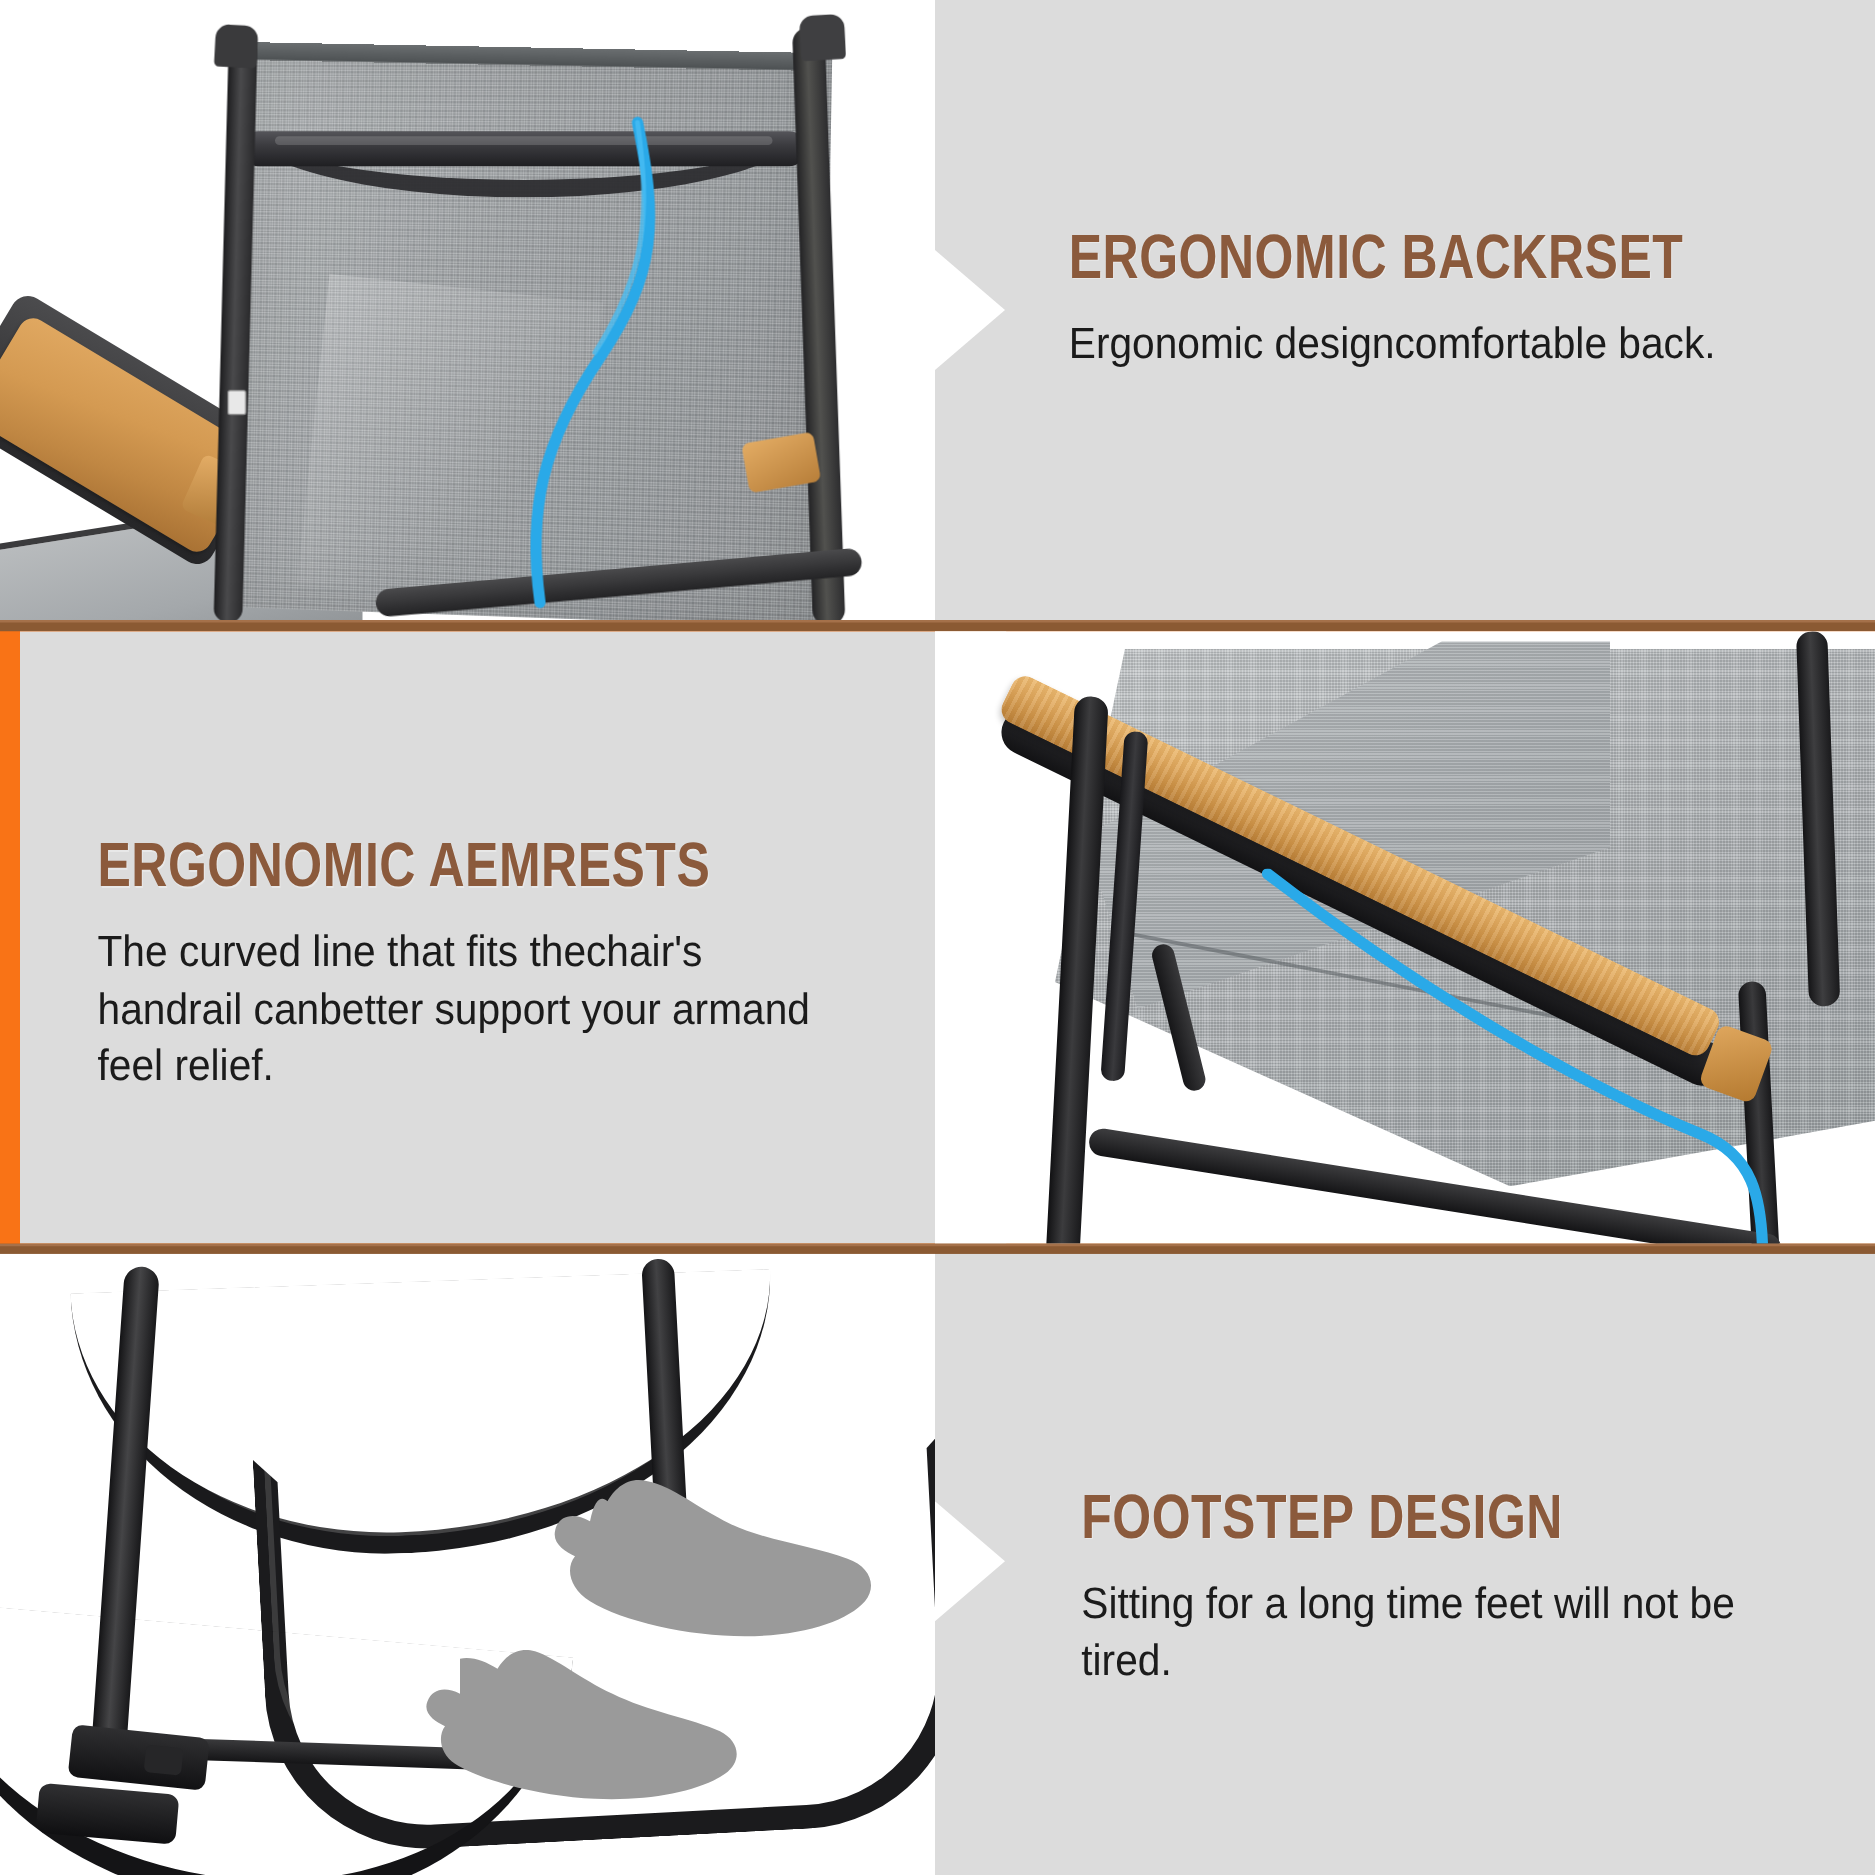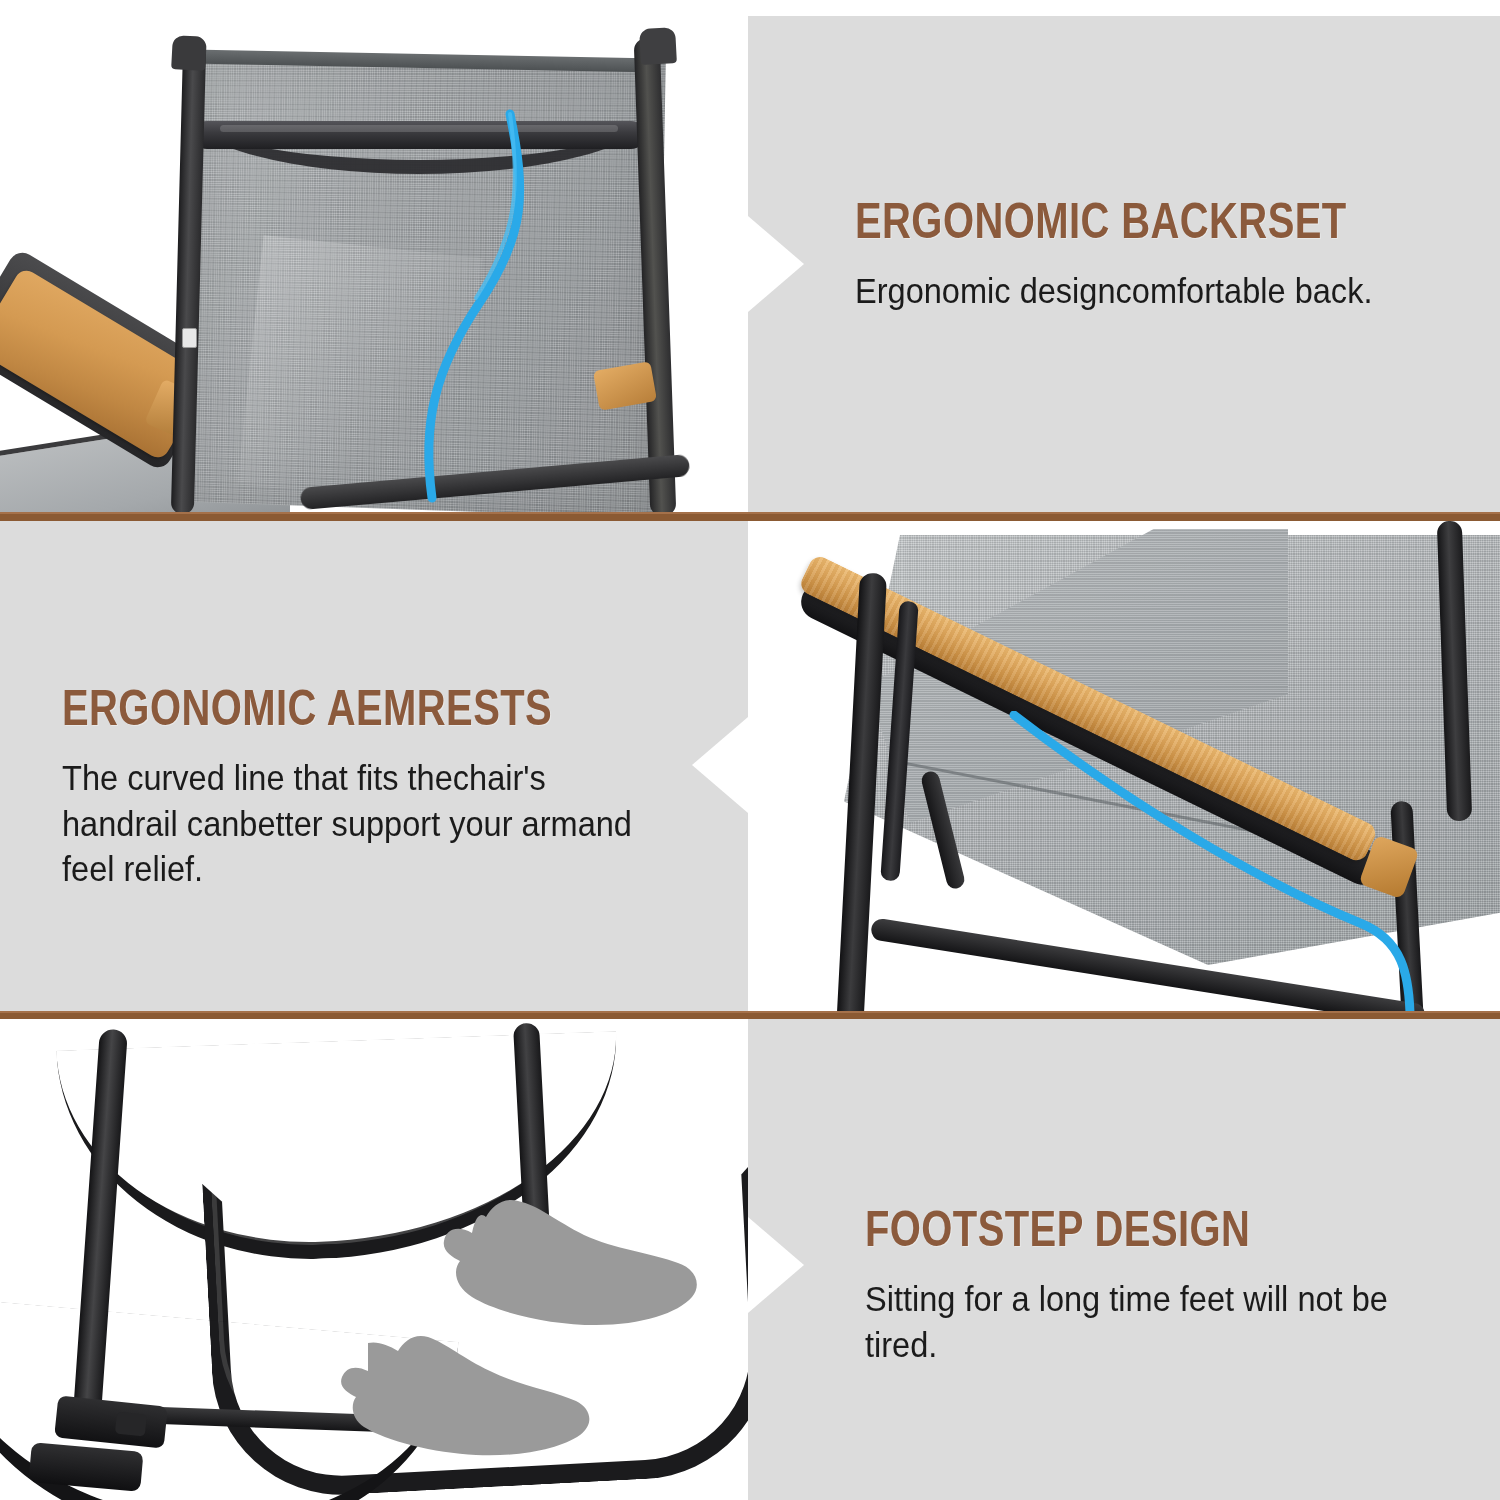--- a/index.html
+++ b/index.html
@@ -2,41 +2,41 @@
 <html><head>
 <meta charset="utf-8">
 <style>
   html,body{margin:0;padding:0;}
   body{
     width:1500px;height:1500px;
     background:#ffffff;
     font-family:"Liberation Sans", sans-serif;
     overflow:hidden;
   }
-  .board{position:relative;width:1500px;height:1156px;background:#f97316;margin-top:16px;}
+  .board{position:relative;width:1500px;height:1156px;background:#f97316;}
 
   
   .row{position:absolute;left:0;width:1500px;overflow:hidden;}
   .row1{top:0;height:496px;}
   .row2{top:505px;height:490px;}
   .row3{top:1003px;height:497px;}
 
   
   .divider{position:absolute;left:0;width:1500px;height:9px;background:#8b5a33;}
   .divider.d1{top:496px;}
   .divider.d2{top:995px;}
   .divider .hi{position:absolute;left:0;top:0;width:100%;height:2px;background:#a5714a;}
 
   
   .photo{position:absolute;top:0;height:100%;background:#ffffff;overflow:hidden;}
   .info{position:absolute;top:0;height:100%;background:#dcdcdc;overflow:hidden;}
 
   .r1 .photo{left:0;width:748px;}
   .r1 .info{left:748px;width:752px;}
-  .r2 .info{left:0;width:748px;}
+  .r2 .info{left:16px;width:748px;padding-left:41px;}
   .r2 .photo{left:748px;width:752px;}
   .r3 .photo{left:0;width:748px;}
   .r3 .info{left:748px;width:752px;}
 
   
   .notch{position:absolute;width:56px;height:96px;background:#ffffff;}
   .notch.right{ 
     clip-path:polygon(0 0, 100% 50%, 0 100%);
   }
   .notch.left{ 

